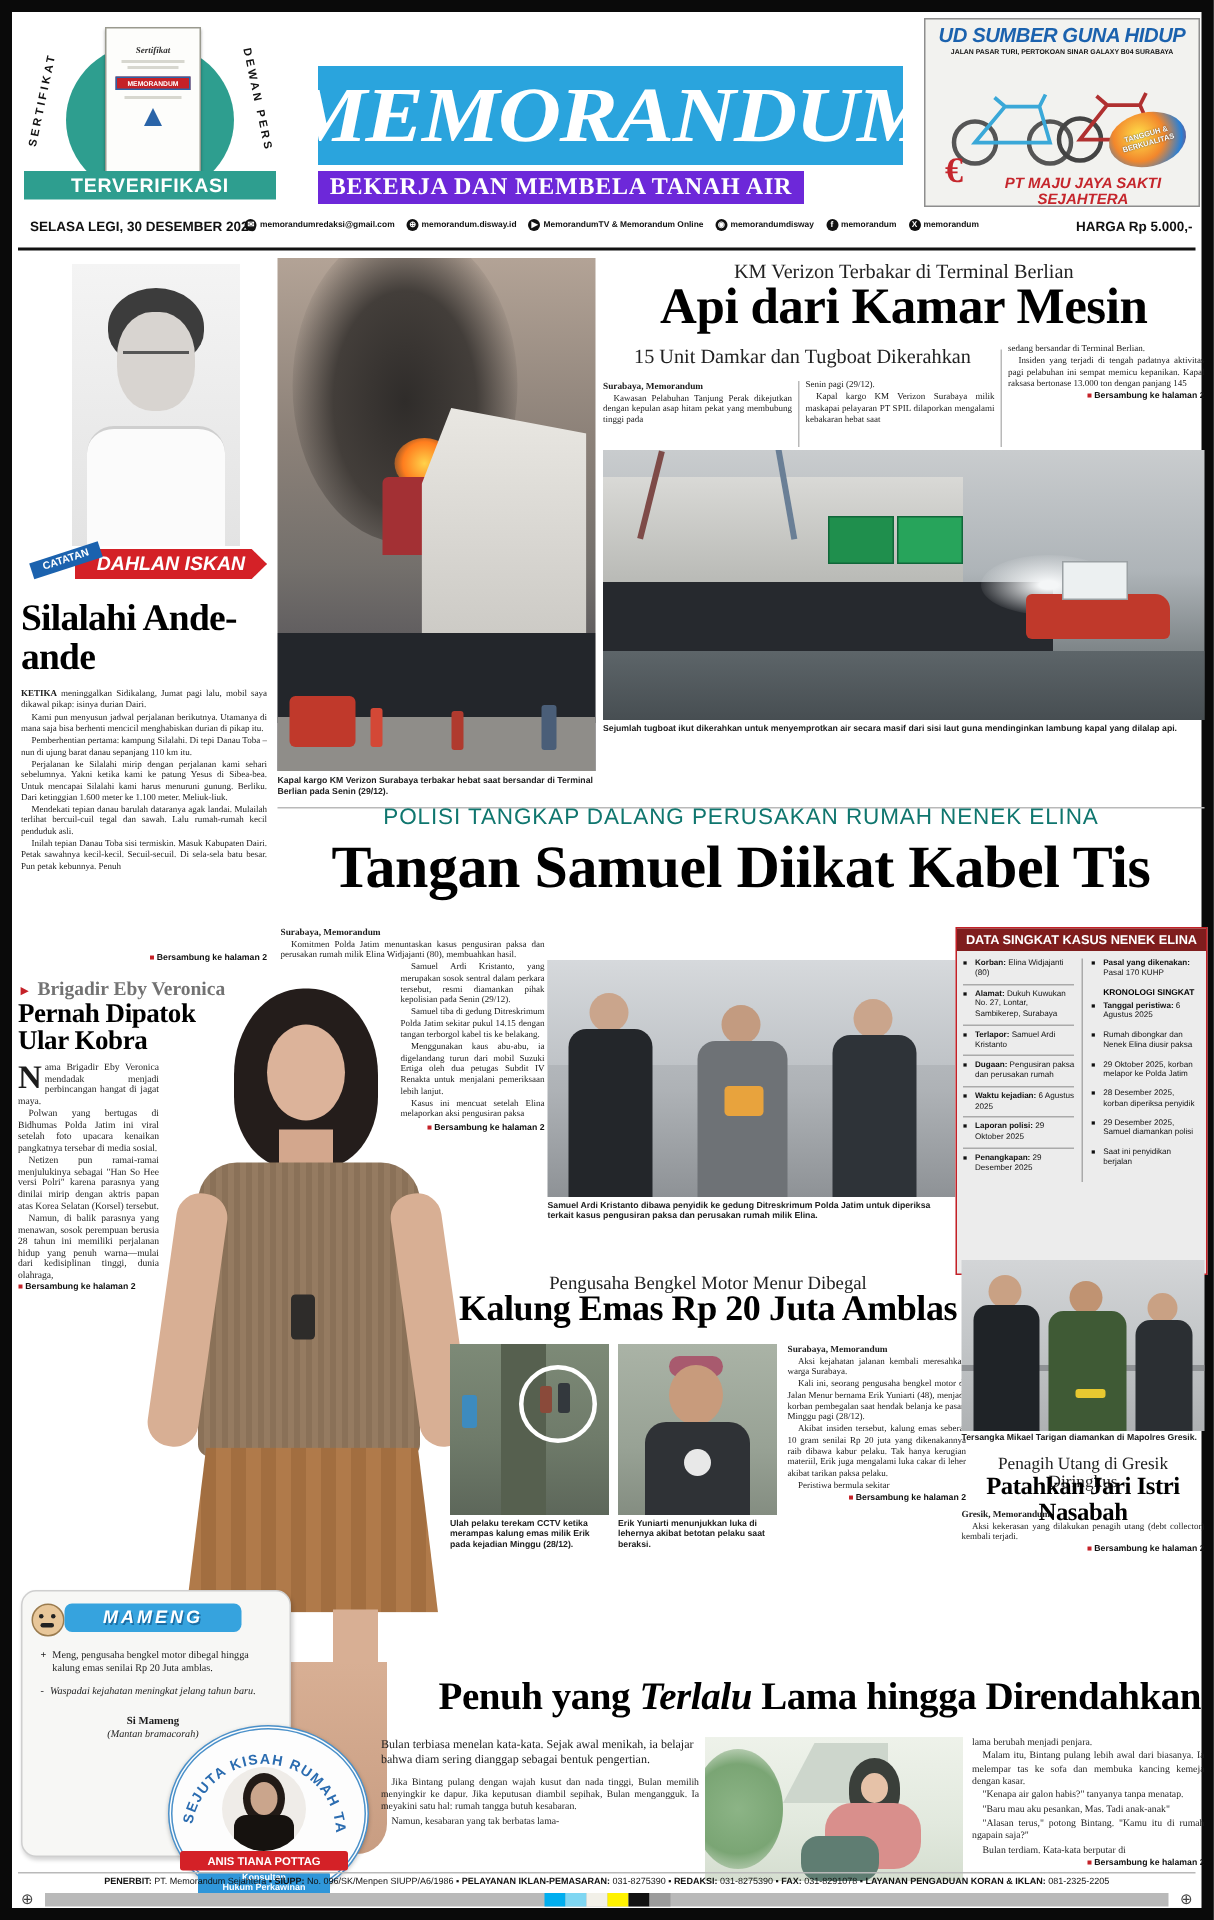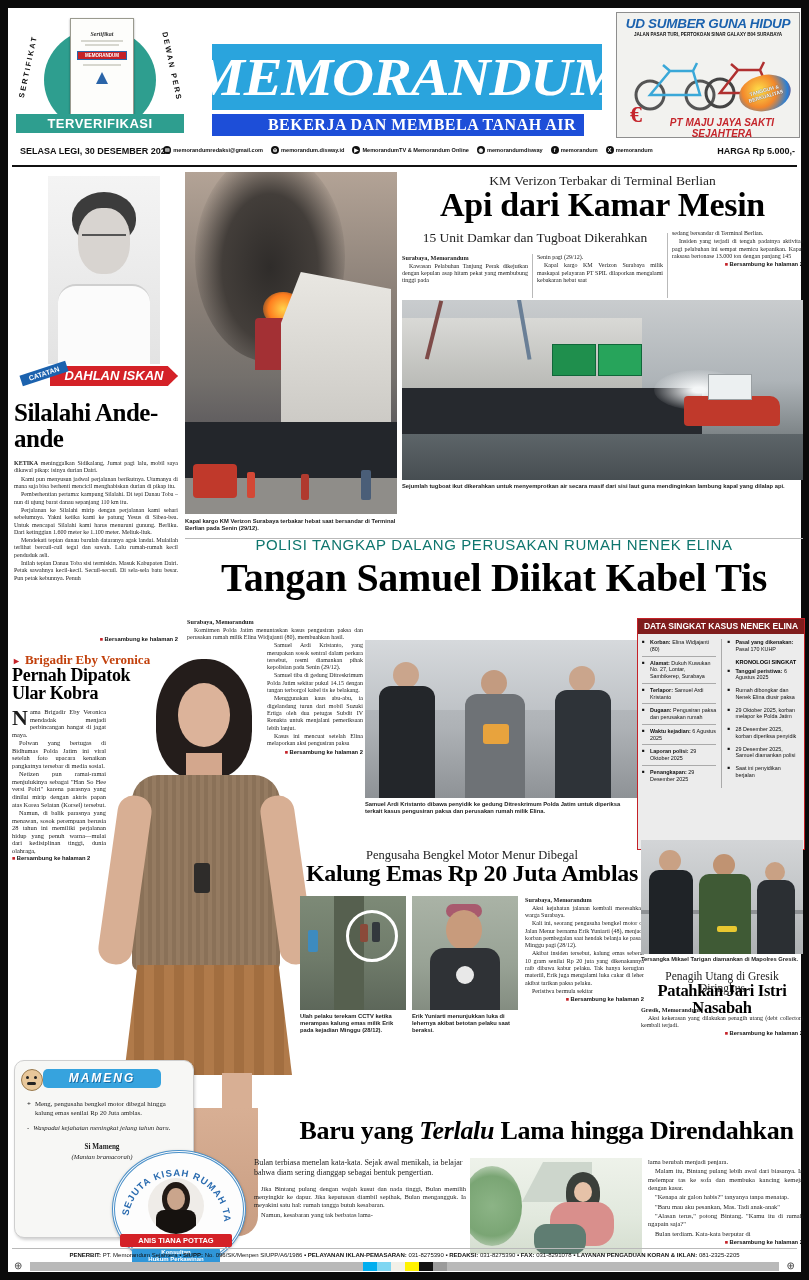--- a/index.html
+++ b/index.html
@@ -47,21 +47,21 @@
       <div class="ctr san b" style="font-size:4.5px;color:#fff;background:#c42127;margin:5px 6px 0 6px;padding:1px 0;border:1px solid #2a64a8;">MEMORANDUM</div>
       <div style="height:2px;background:#d7d7cf;margin:4px 12px 0 12px;"></div>
       <div style="width:12px;height:12px;margin:6px auto 0 auto;background:#2a64a8;clip-path:polygon(0 100%,50% 0,100% 100%);"></div>
     </div>
     <div class="abs san b ctr" style="left:2px;top:100px;width:168px;height:19px;background:#2e9e8f;color:#fff;font-size:13px;line-height:19px;letter-spacing:0.5px;">TERVERIFIKASI</div>
   </div>
 
   <div class="abs" style="left:204px;top:36px;width:390px;height:66px;background:#2aa4dd;display:flex;align-items:center;justify-content:center;">
     <span class="ser b i" style="font-size:52px;color:#ffffff;letter-spacing:-1px;transform:scaleX(1.12);white-space:nowrap;">MEMORANDUM</span>
   </div>
-  <div class="abs ctr" style="left:204px;top:106px;width:324px;height:22px;background:#1d4ed8;display:flex;align-items:center;justify-content:center;padding-left:48px;">
+  <div class="abs ctr" style="left:204px;top:106px;width:324px;height:22px;background:#6d28d9;display:flex;align-items:center;justify-content:center;">
     <span class="ser b" style="font-size:16px;color:#fff;letter-spacing:0.5px;white-space:nowrap;">BEKERJA DAN MEMBELA TANAH AIR</span>
   </div>
 
   <div class="abs" style="left:608px;top:4px;width:182px;height:124px;background:#f2f2ef;border:1px solid #8e8e8e;overflow:hidden;">
     <div class="ctr san b i" style="font-size:13.5px;color:#1b62ae;margin-top:3px;letter-spacing:-0.3px;">UD SUMBER GUNA HIDUP</div>
     <div class="ctr san b" style="font-size:4.6px;color:#111;margin-top:1px;">JALAN PASAR TURI, PERTOKOAN SINAR GALAXY B04 SURABAYA</div>
     <svg class="abs" style="left:8px;top:30px;" width="166" height="70" viewBox="0 0 166 70">
       <g stroke="#555" stroke-width="3" fill="none">
         <circle cx="25" cy="52" r="14"></circle>
             <circle cx="75" cy="52" r="14"></circle>
@@ -242,21 +242,21 @@
         <div class="dbx-item ev"><span>29 Oktober 2025, korban melapor ke Polda Jatim</span></div>
         <div class="dbx-item ev"><span>28 Desember 2025, korban diperiksa penyidik</span></div>
         <div class="dbx-item ev"><span>29 Desember 2025, Samuel diamankan polisi</span></div>
         <div class="dbx-item ev"><span>Saat ini penyidikan berjalan</span></div>
       </div>
     </div>
   </div>
 
   <div class="abs" style="left:4px;top:642px;width:160px;">
     <span style="color:#c42127;font-size:9px;">►</span>
-    <span class="ser b" style="font-size:13px;color:#c2410c;">Brigadir Eby Veronica</span>
+    <span class="ser b" style="font-size:13px;color:#737373;">Brigadir Eby Veronica</span>
   </div>
   <div class="abs ser hl" style="left:4px;top:658px;width:150px;font-size:18px;line-height:1.02;">Pernah Dipatok Ular Kobra</div>
   <div class="abs body-txt" style="left:4px;top:700px;width:94px;height:330px;font-size:6.4px;line-height:1.18;">
     <p class="nid"><span class="b ser" style="float:left;font-size:22px;line-height:0.8;margin:1px 2px 0 0;">N</span><span>ama Brigadir Eby Veronica mendadak menjadi perbincangan hangat di jagat maya.</span></p>
     <p>Polwan yang bertugas di Bidhumas Polda Jatim ini viral setelah foto upacara kenaikan pangkatnya tersebar di media sosial.</p>
     <p>Netizen pun ramai-ramai menjulukinya sebagai "Han So Hee versi Polri" karena parasnya yang dinilai mirip dengan aktris papan atas Korea Selatan (Korsel) tersebut.</p>
     <p>Namun, di balik parasnya yang menawan, sosok perempuan berusia 28 tahun ini memiliki perjalanan hidup yang penuh warna—mulai dari kedisiplinan tinggi, dunia olahraga,</p>
     <div class="cont" style="text-align:left;">Bersambung ke halaman 2</div>
   </div>
 
@@ -320,21 +320,21 @@
       <div style="display:flex;gap:4px;" class="i">
         <span>-</span>
         <span>Waspadai kejahatan meningkat jelang tahun baru.</span>
       </div>
       <div class="ctr b" style="margin-top:10px;font-size:7.2px;">Si Mameng</div>
       <div class="ctr i" style="font-size:6.8px;">(Mantan bramacorah)</div>
     </div>
   </div>
 
   <div class="abs ser hl ctr" style="left:282px;top:1110px;width:513px;font-size:26px;line-height:1;">
-    <span>Baru yang </span><span class="i">Terlalu</span><span> Lama hingga Direndahkan</span>
+    <span>Penuh yang </span><span class="i">Terlalu</span><span> Lama hingga Direndahkan</span>
   </div>
 
   <div class="abs" style="left:100px;top:1142px;width:138px;height:120px;">
     <div class="abs" style="left:4px;top:0px;width:128px;height:112px;border-radius:50%;background:#fdfdfd;border:3px double #4a90c9;box-shadow:0 1px 3px rgba(0,0,0,.25);"></div>
     <svg class="abs" style="left:4px;top:0px;" width="128" height="112" viewBox="0 0 128 112">
       <defs>
             <path id="arcP" d="M 16,72 A 48,46 0 1 1 112,72"></path>
           </defs>
       <text font-family="Liberation Sans, sans-serif" font-size="9.5" font-weight="bold" fill="#2b6cb0" letter-spacing="1"><textPath href="#arcP" startOffset="4%">SEJUTA KISAH RUMAH TANGGA</textPath></text>
     </svg>

